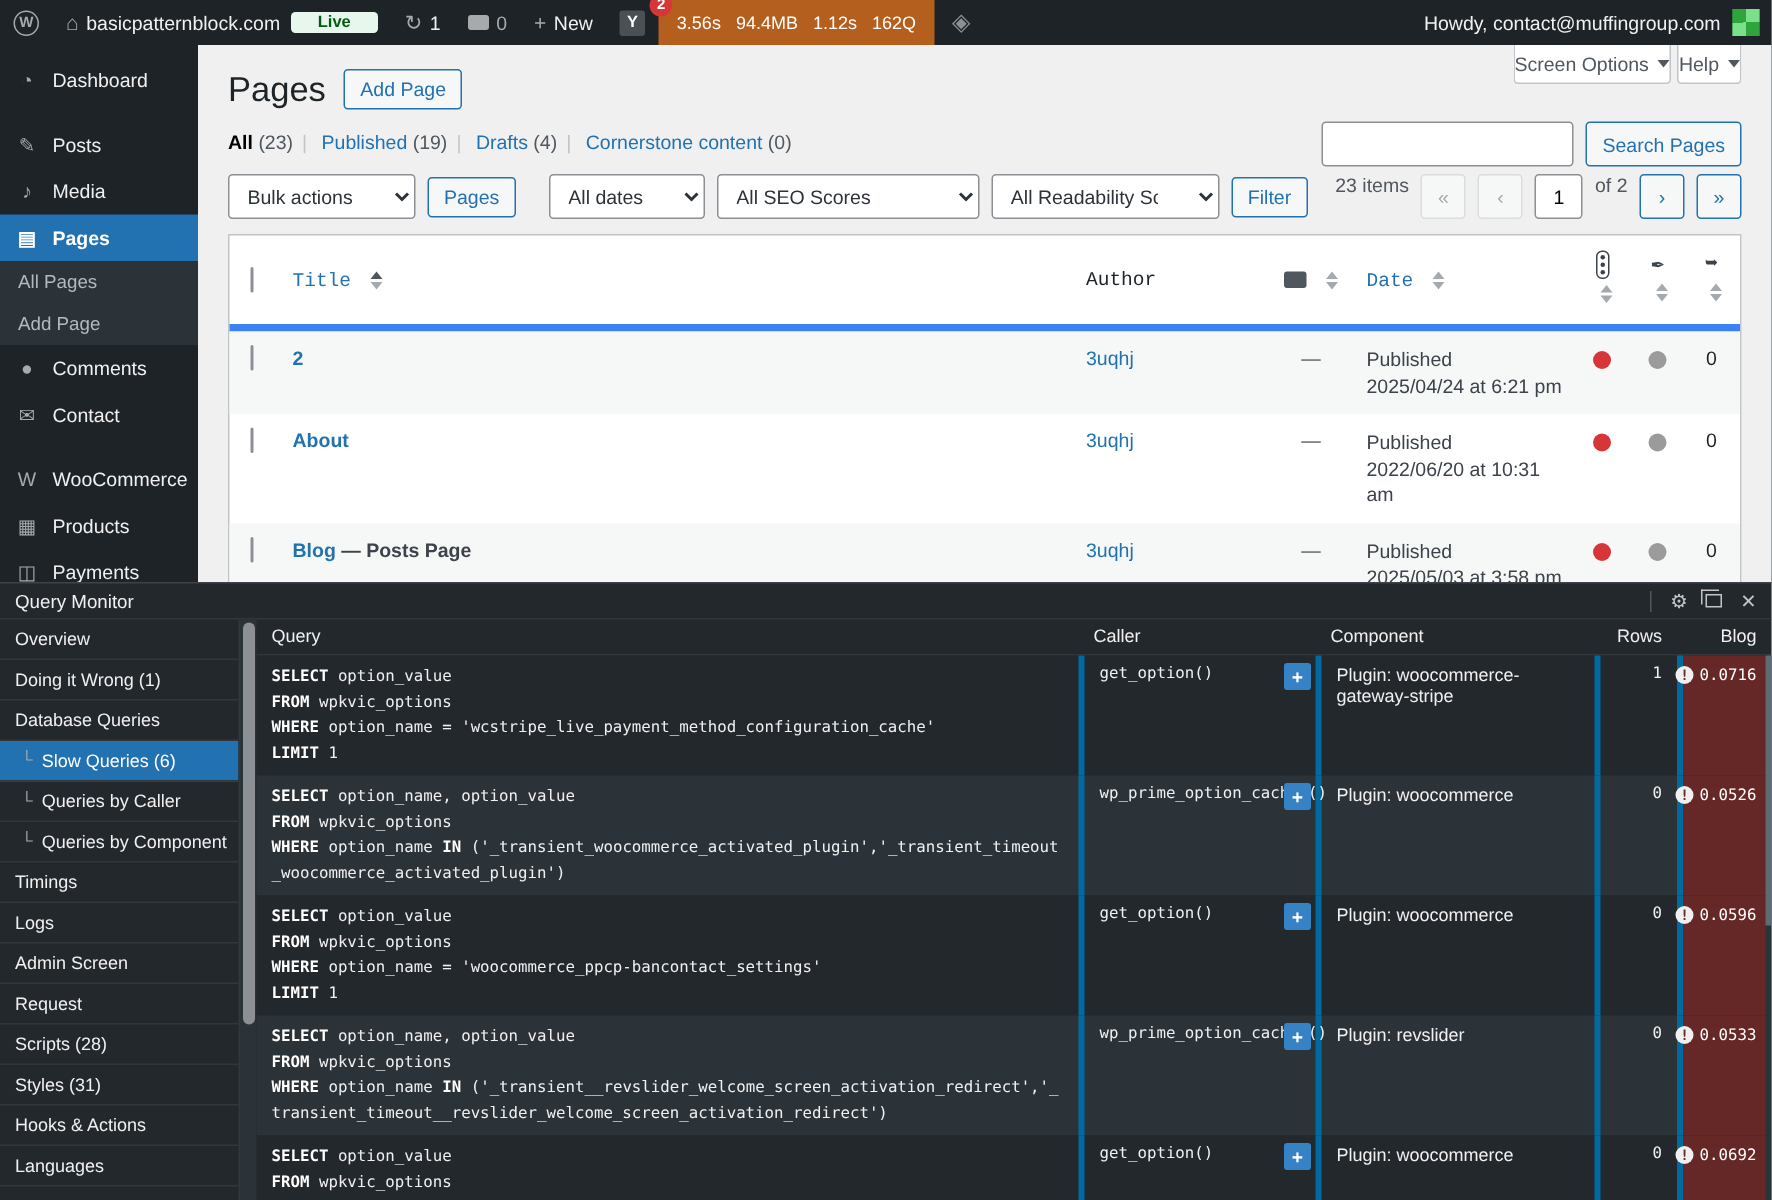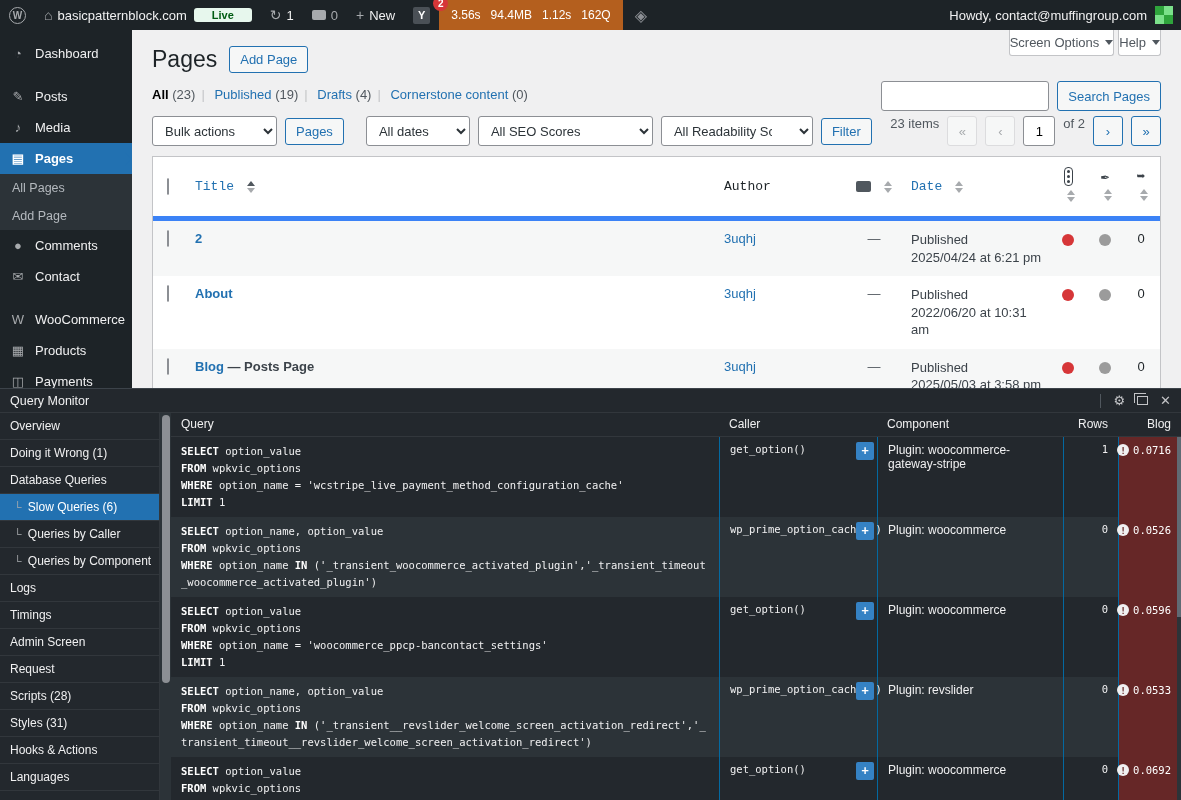--- a/index.html
+++ b/index.html
@@ -102,21 +102,21 @@
   .qm-scroll { width:11px; flex:0 0 11px; background:#2c3338; position:relative; }
   .qm-thumb { position:absolute; top:2px; left:1.5px; width:8px; height:268px; background:#8c8f94; border-radius:4px; }
   .qm-main { flex:1; overflow:hidden; position:relative; }
   .qm-grid { display:grid; grid-template-columns:1fr 158px 186px 55px 63px; }
   .qm-h { border-bottom:1px solid #32373c; }
   .qm-h > div { padding:4px 10px; height:23px; font-size:12px; color:#f0f0f1; }
   .qm-h .num { text-align:right; }
   .qm-row { min-height:75px; }
   .qm-row:nth-child(even) { background:#2c3338; }
   .qm-row:nth-child(odd) { background:#23282d; }
-  .qm-cell { padding:6px 10px; border-left:1px solid #0369a1; }
+  .qm-cell { padding:6px 10px; border-left:4px solid #0369a1; }
   .qm-cell:first-child { border-left:none; }
   .qm-sql { font-family:"DejaVu Sans Mono", monospace; font-size:10.5px; line-height:1.62; white-space:pre-wrap; word-break:break-all; color:#f0f0f1; }
   .qm-sql b { font-weight:bold; color:#fff; }
   .qm-caller { font-family:"DejaVu Sans Mono", monospace; font-size:10.5px; position:relative; padding-right:26px; }
   .qm-plus { position:absolute; top:5px; right:3px; width:18px; height:18px; background:#3582c4; color:#fff; border-radius:2px; display:flex; align-items:center; justify-content:center; font-size:12px; font-weight:bold; cursor:pointer; }
   .qm-comp { font-size:12px; }
   .qm-rows { text-align:right; font-family:"DejaVu Sans Mono", monospace; font-size:10.5px; }
   .qm-time { background:#662727; text-align:right; font-family:"DejaVu Sans Mono", monospace; font-size:10.5px; color:#fff; display:flex; align-items:flex-start; justify-content:flex-end; gap:4px; padding-top:7px; }
   .warn-ico { width:12px; height:12px; border-radius:50%; background:#f0f0f1; color:#662727; font-size:9.5px; font-weight:bold; display:inline-flex; align-items:center; justify-content:center; flex:0 0 12px; }
   .qm-right-scroll { position:absolute; right:0; top:24px; bottom:0; width:4px; background:#2c3338; }
@@ -424,25 +424,25 @@
         <div class="qm-nav-item sub">
           <span class="sub-mark">└</span>
           <span>Queries by Caller</span>
         </div>
         <div class="qm-nav-item sub">
           <span class="sub-mark">└</span>
           <span>Queries by Component</span>
         </div>
         <div class="qm-nav-item">
 
+          <span>Timings</span>
+        </div>
+        <div class="qm-nav-item">
+
           <span>Logs</span>
-        </div>
-        <div class="qm-nav-item">
-
-          <span>Timings</span>
         </div>
         <div class="qm-nav-item">
 
           <span>Admin Screen</span>
         </div>
         <div class="qm-nav-item">
 
           <span>Request</span>
         </div>
         <div class="qm-nav-item">

